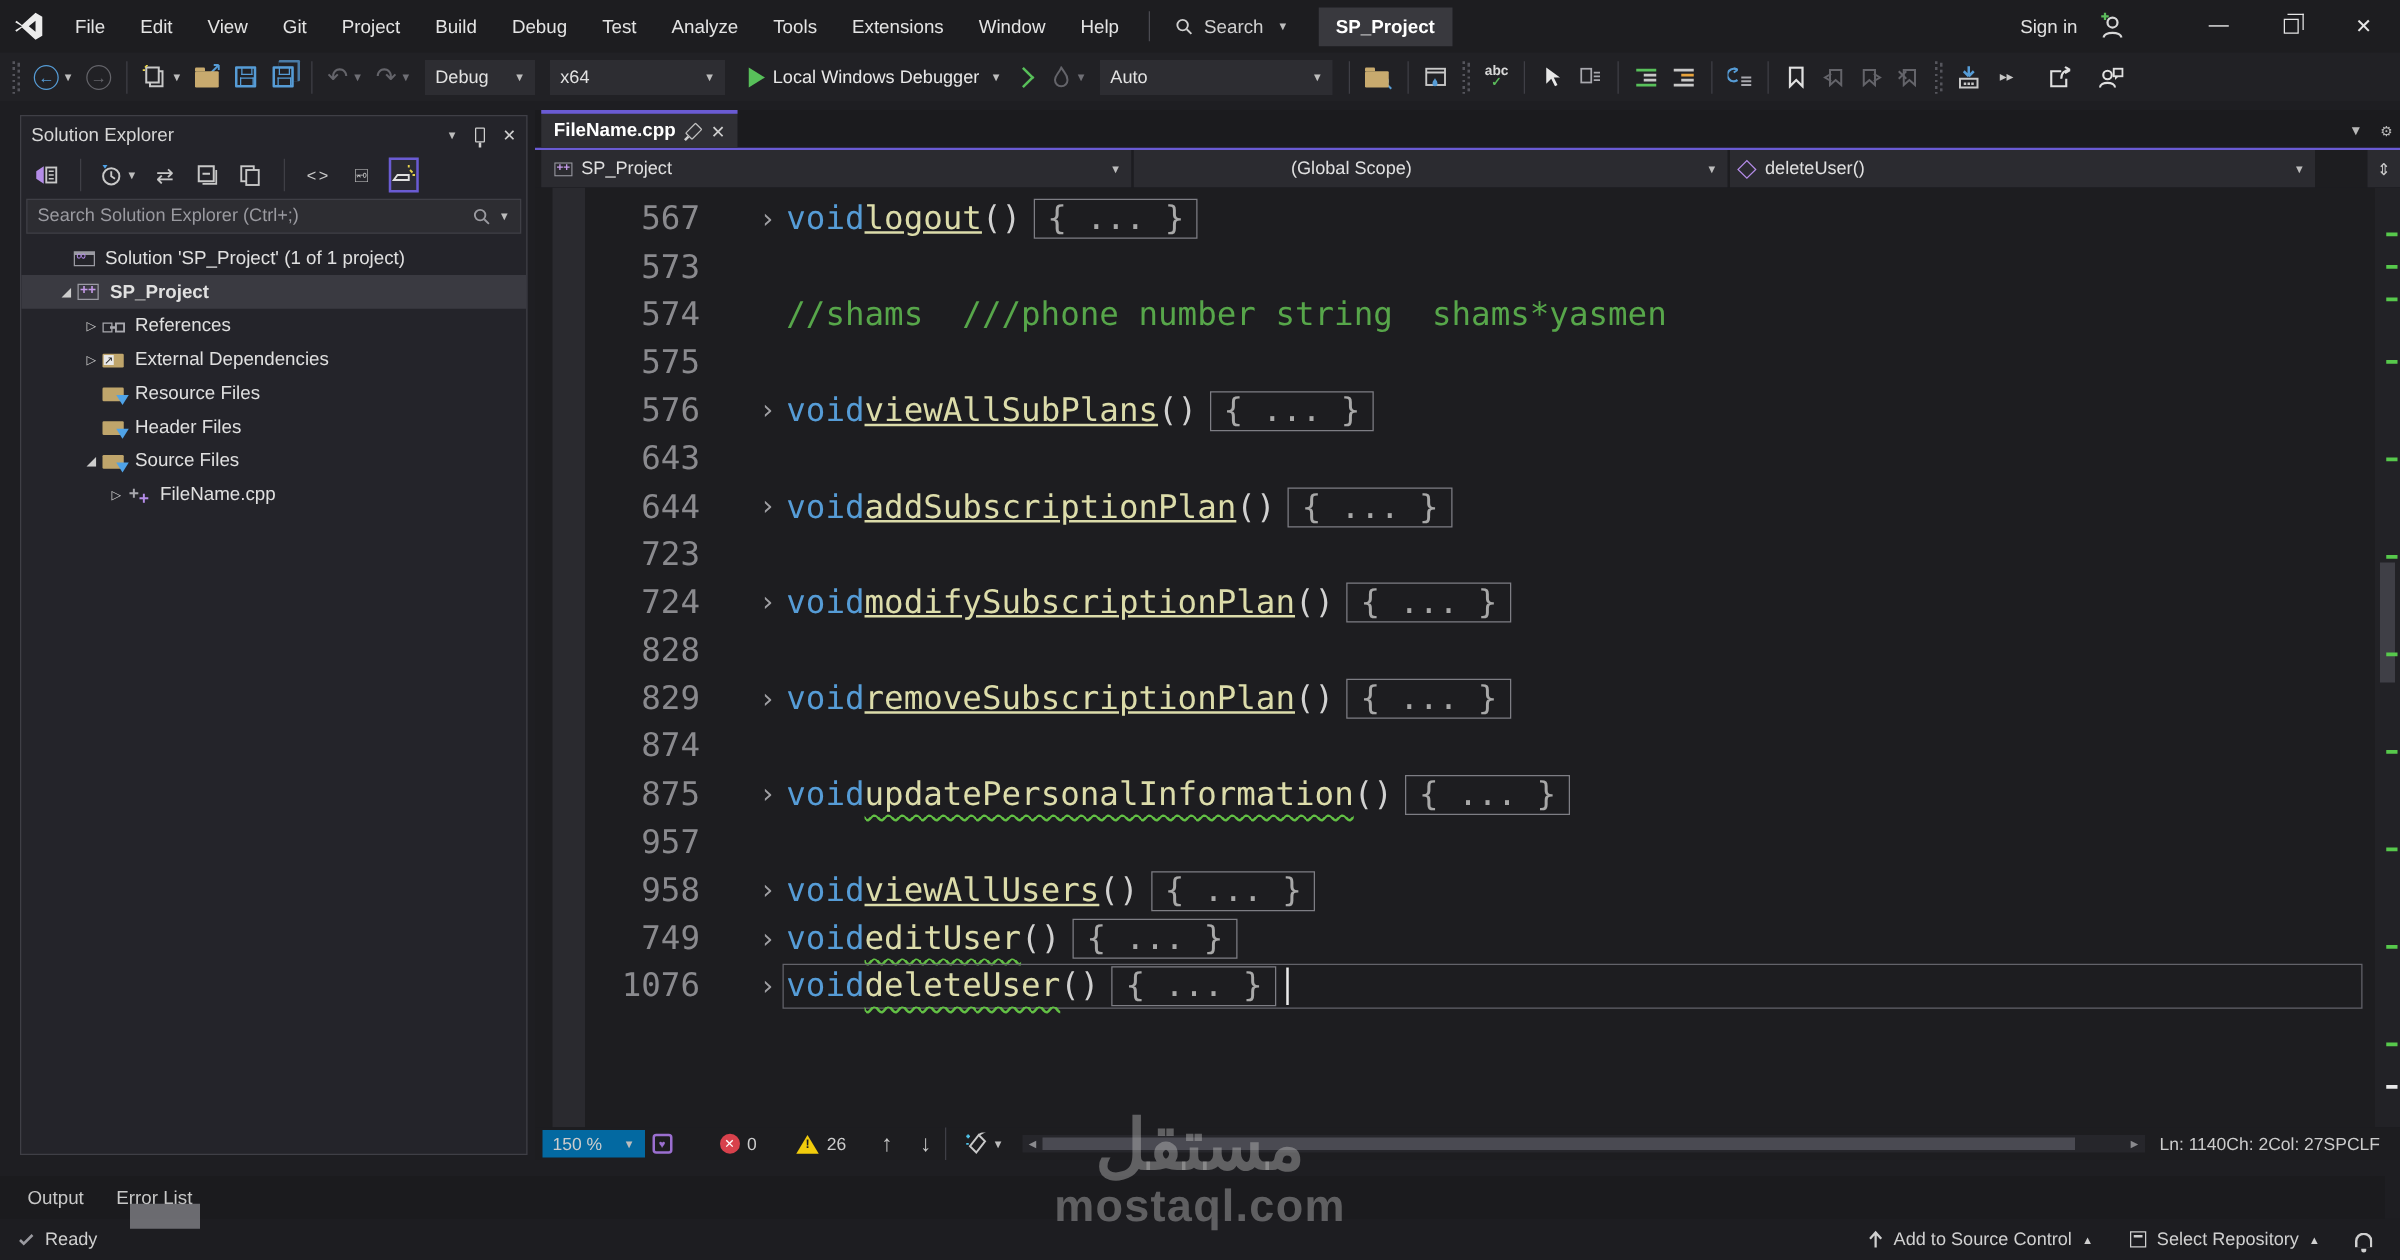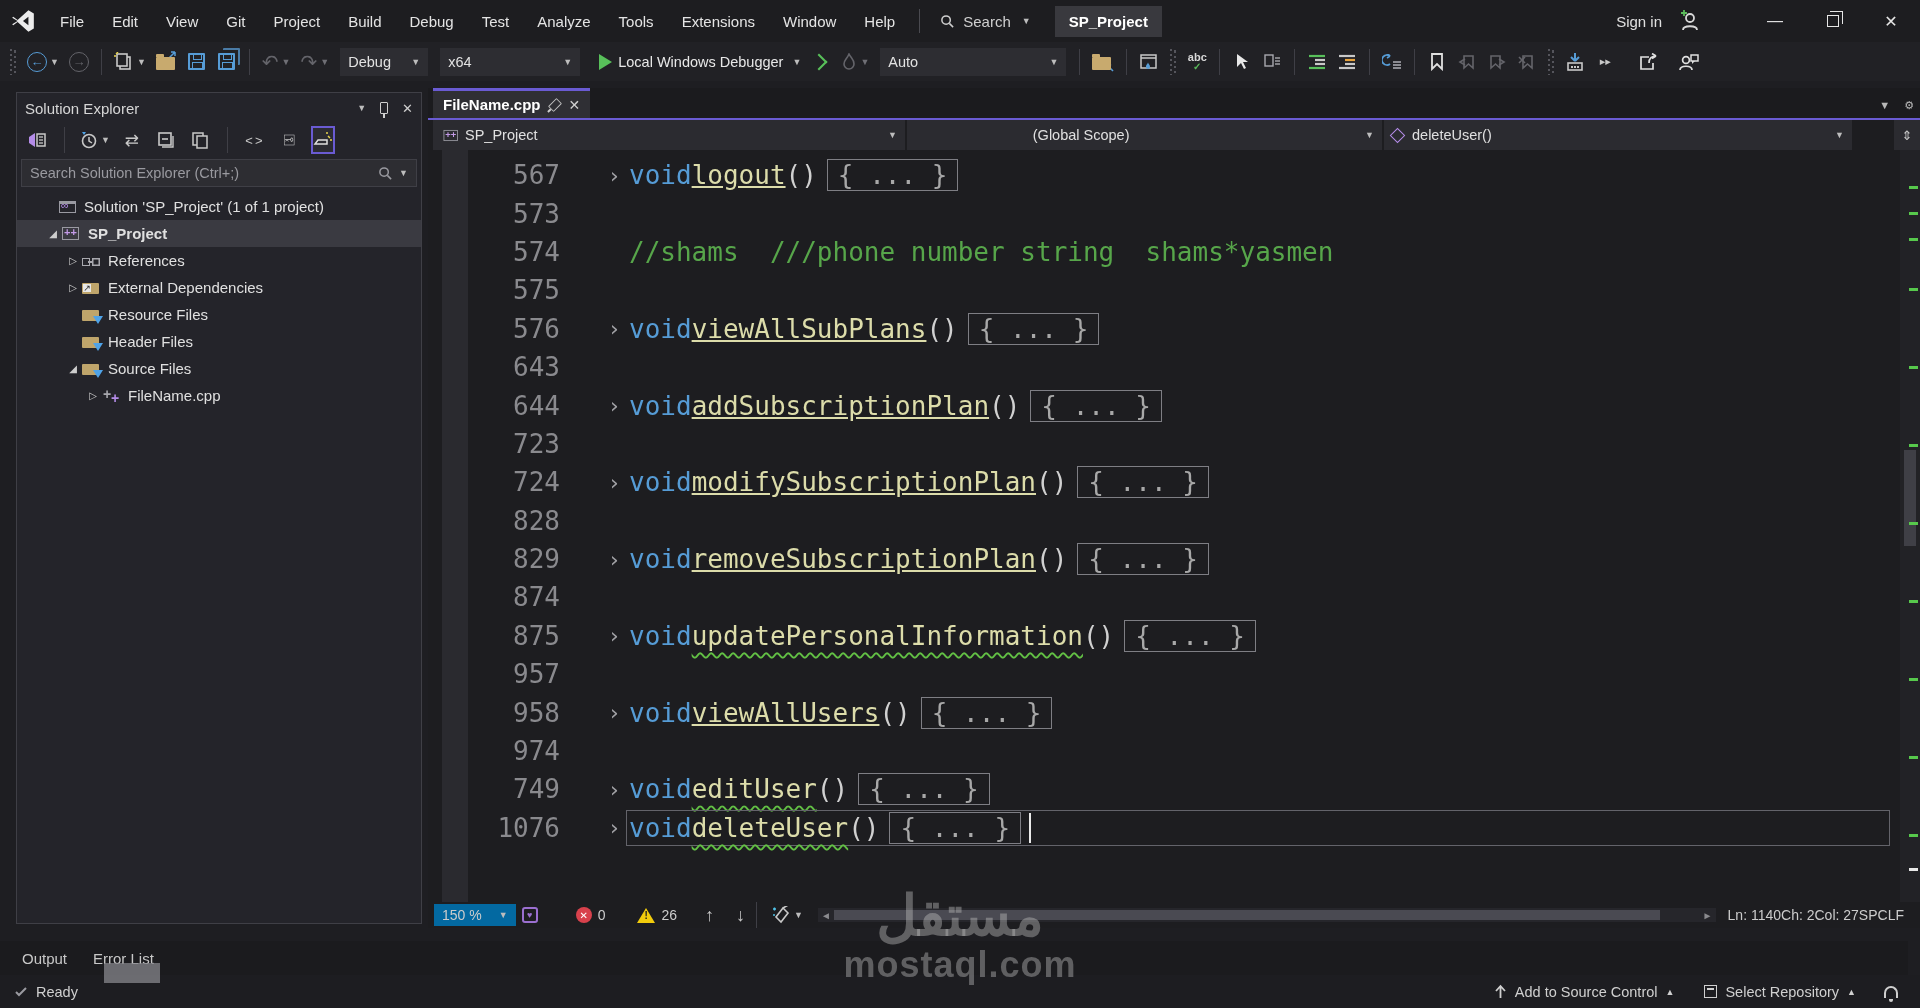--- a/index.html
+++ b/index.html
@@ -658,25 +658,20 @@
             <span class="line-num">958</span>
             <span class="fold">›</span>
             <span class="line-content">
               <span class="kw">void </span>
               <span class="fn">viewAllUsers</span>
               <span class="paren">()</span>
               <span class="cbox">{ ... }</span>
             </span>
           </div>
           <div class="code-line">
-            <span class="line-num">974</span>
-            <span class="fold"></span>
-            <span class="line-content"></span>
-          </div>
-          <div class="code-line">
             <span class="line-num">749</span>
             <span class="fold">›</span>
             <span class="line-content">
               <span class="kw">void </span>
               <span class="fn squig">editUser</span>
               <span class="paren">()</span>
               <span class="cbox">{ ... }</span>
             </span>
           </div>
           <div class="code-line current">

